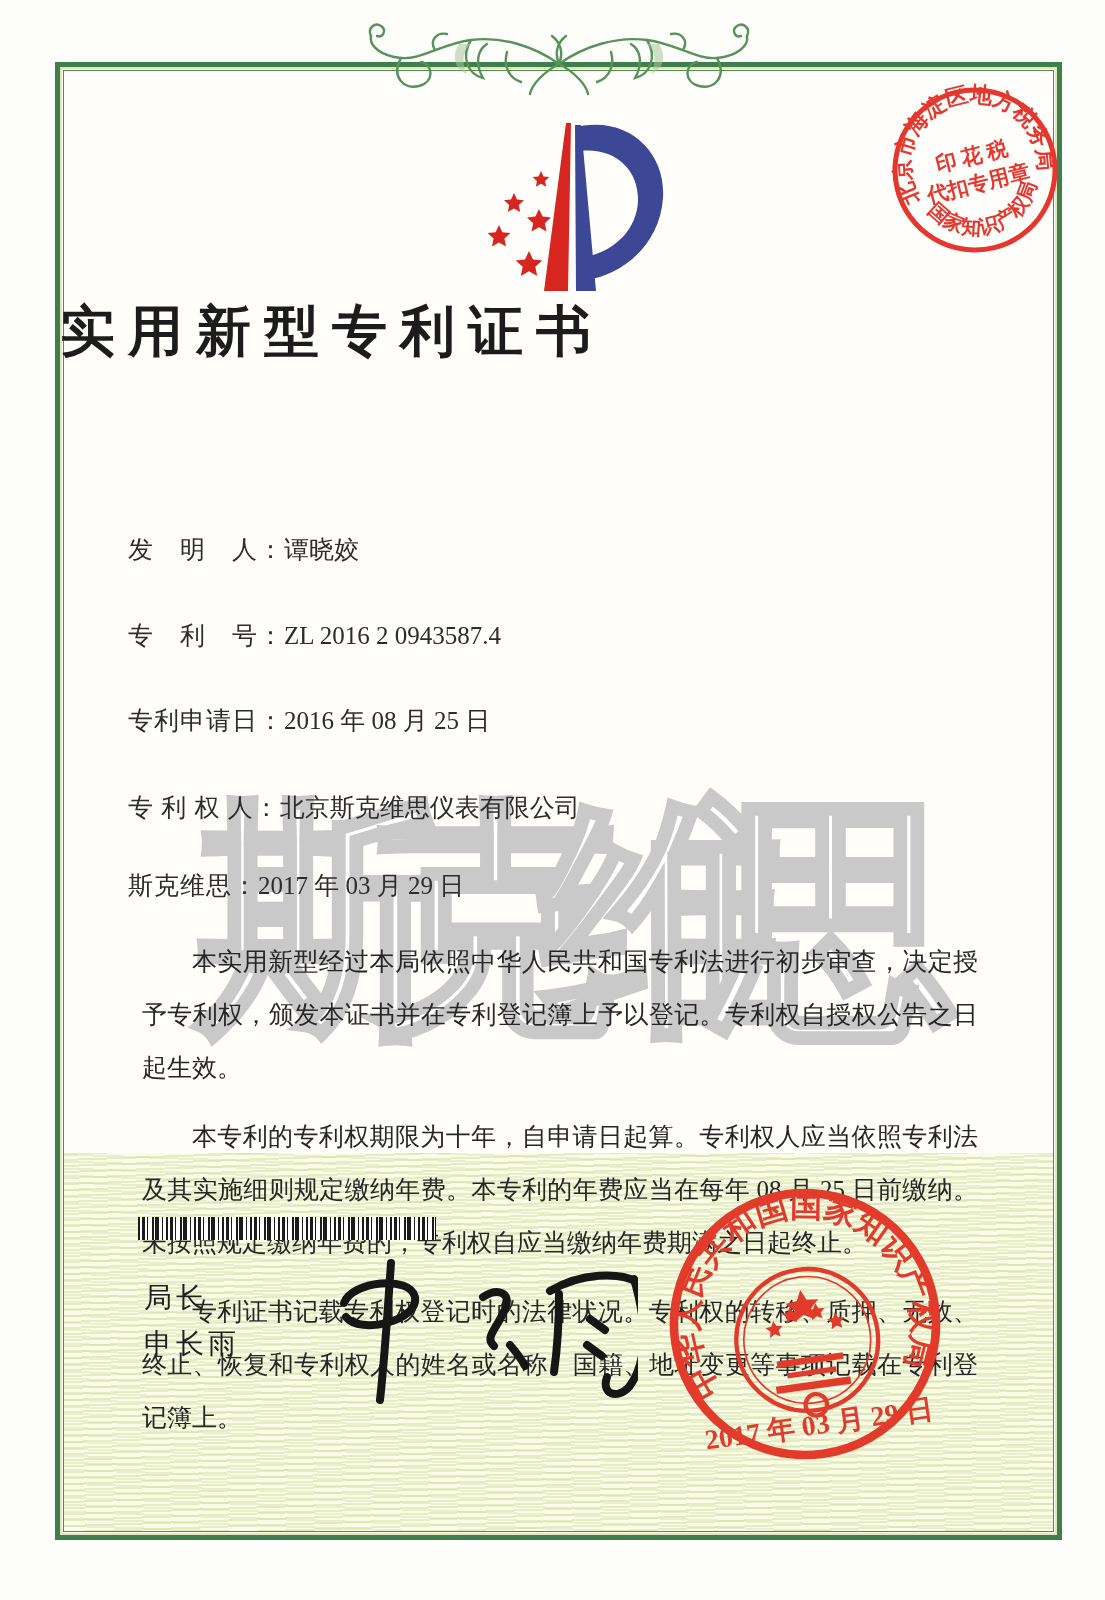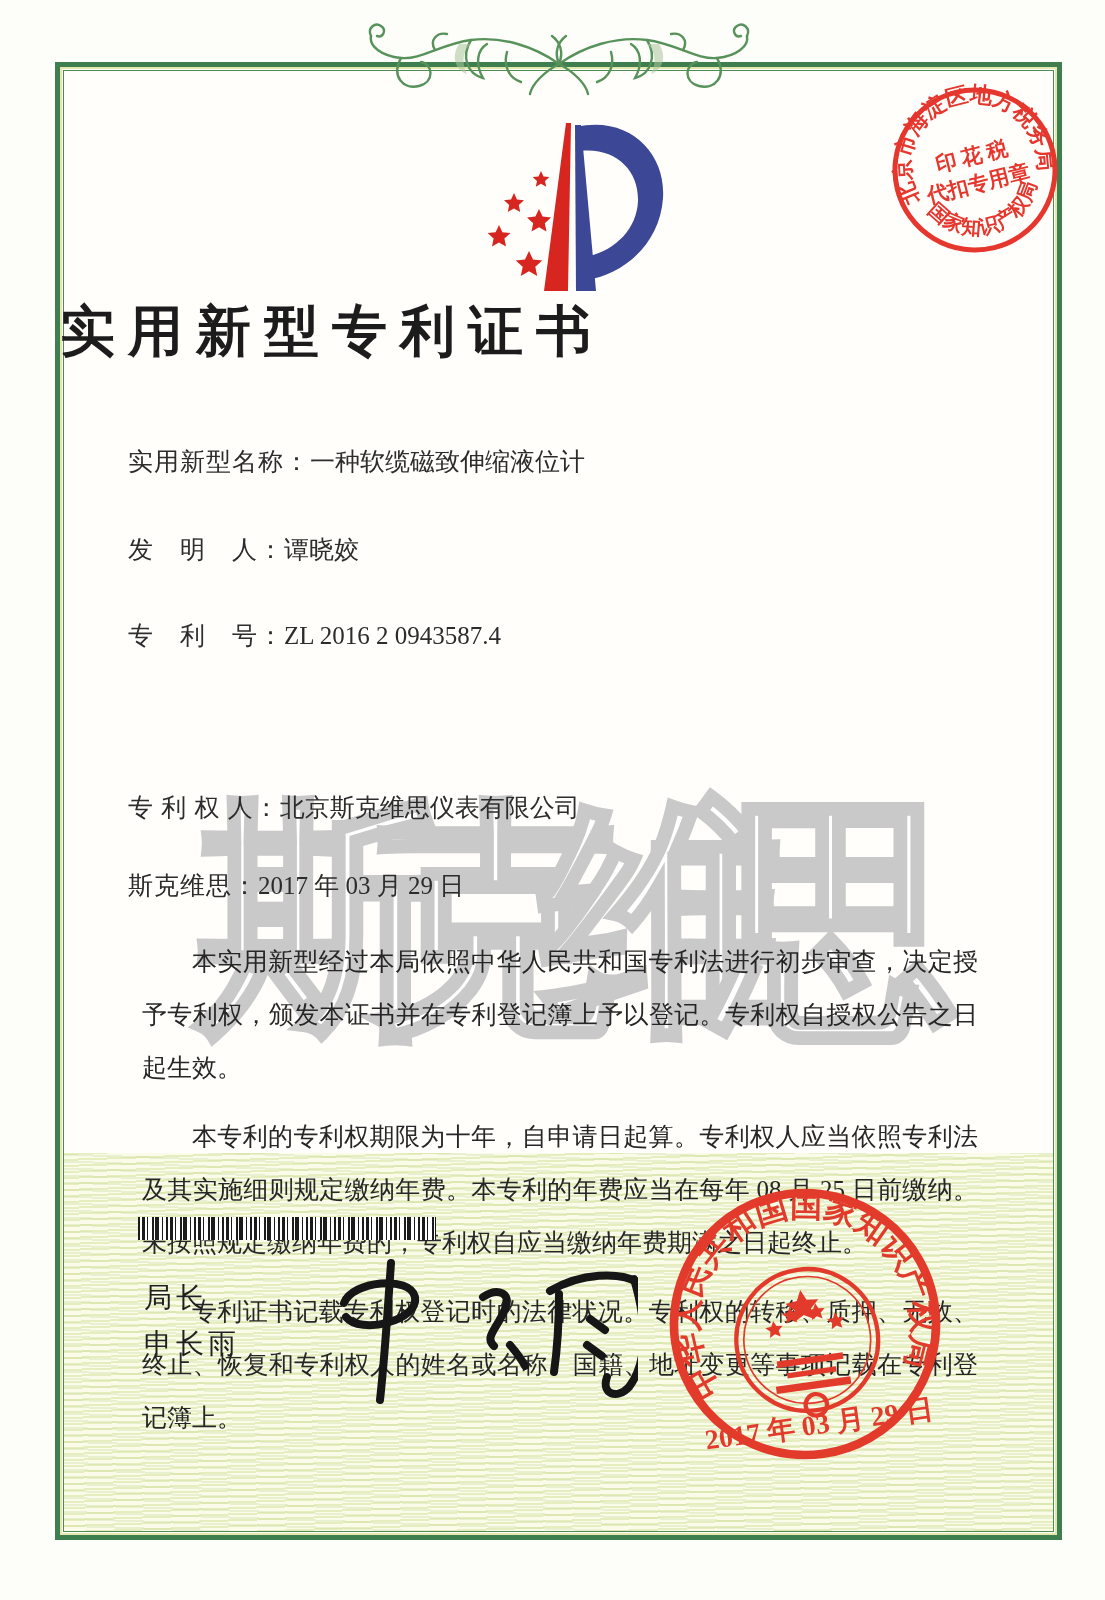--- a/index.html
+++ b/index.html
@@ -146,28 +146,28 @@
               <path d="M70,80 l3,6.4 7,.8 -5.2,4.8 1.4,6.9 -6.2,-3.5 -6.2,3.5 1.4,-6.9 -5.2,-4.8 7,-.8 Z"></path>
               <path d="M95,96 l3.6,7.6 8.4,.9 -6.2,5.7 1.7,8.3 -7.5,-4.2 -7.5,4.2 1.7,-8.3 -6.2,-5.7 8.4,-.9 Z"></path>
               <path d="M55,112 l3.4,7.2 8,.9 -6,5.5 1.6,7.9 -7,-4 -7,4 1.6,-7.9 -6,-5.5 8,-.9 Z"></path>
               <path d="M85,138 l4,8.4 9.3,1 -7,6.4 1.9,9.2 -8.2,-4.7 -8.2,4.7 1.9,-9.2 -7,-6.4 9.3,-1 Z"></path>
             </g>
           </svg>
         </div>
 
         <div class="title">实用新型专利证书</div>
 
-        <div class="field-row f0">
-          <span class="lab">实用新型名称：</span><span class="val">一种软缆磁致伸缩液位计</span>
-        </div>
         <div class="field-row f1">
           <span class="lab">发　明　人：</span><span class="val">谭晓姣</span>
         </div>
         <div class="field-row f2">
           <span class="lab">专　利　号：</span><span class="val">ZL 2016 2 0943587.4</span>
+        </div>
+        <div class="field-row f3">
+          <span class="lab">专利申请日：</span><span class="val">2016 年 08 月 25 日</span>
         </div>
         <div class="field-row f4">
           <span class="lab">专 利 权 人：</span><span class="val">北京斯克维思仪表有限公司</span>
         </div>
         <div class="field-row f5">
           <span class="lab">斯克维思：</span><span class="val">2017 年 03 月 29 日</span>
         </div>
 
         <div class="paras">
           <p>本实用新型经过本局依照中华人民共和国专利法进行初步审查，决定授予专利权，颁发本证书并在专利登记簿上予以登记。专利权自授权公告之日起生效。</p>

